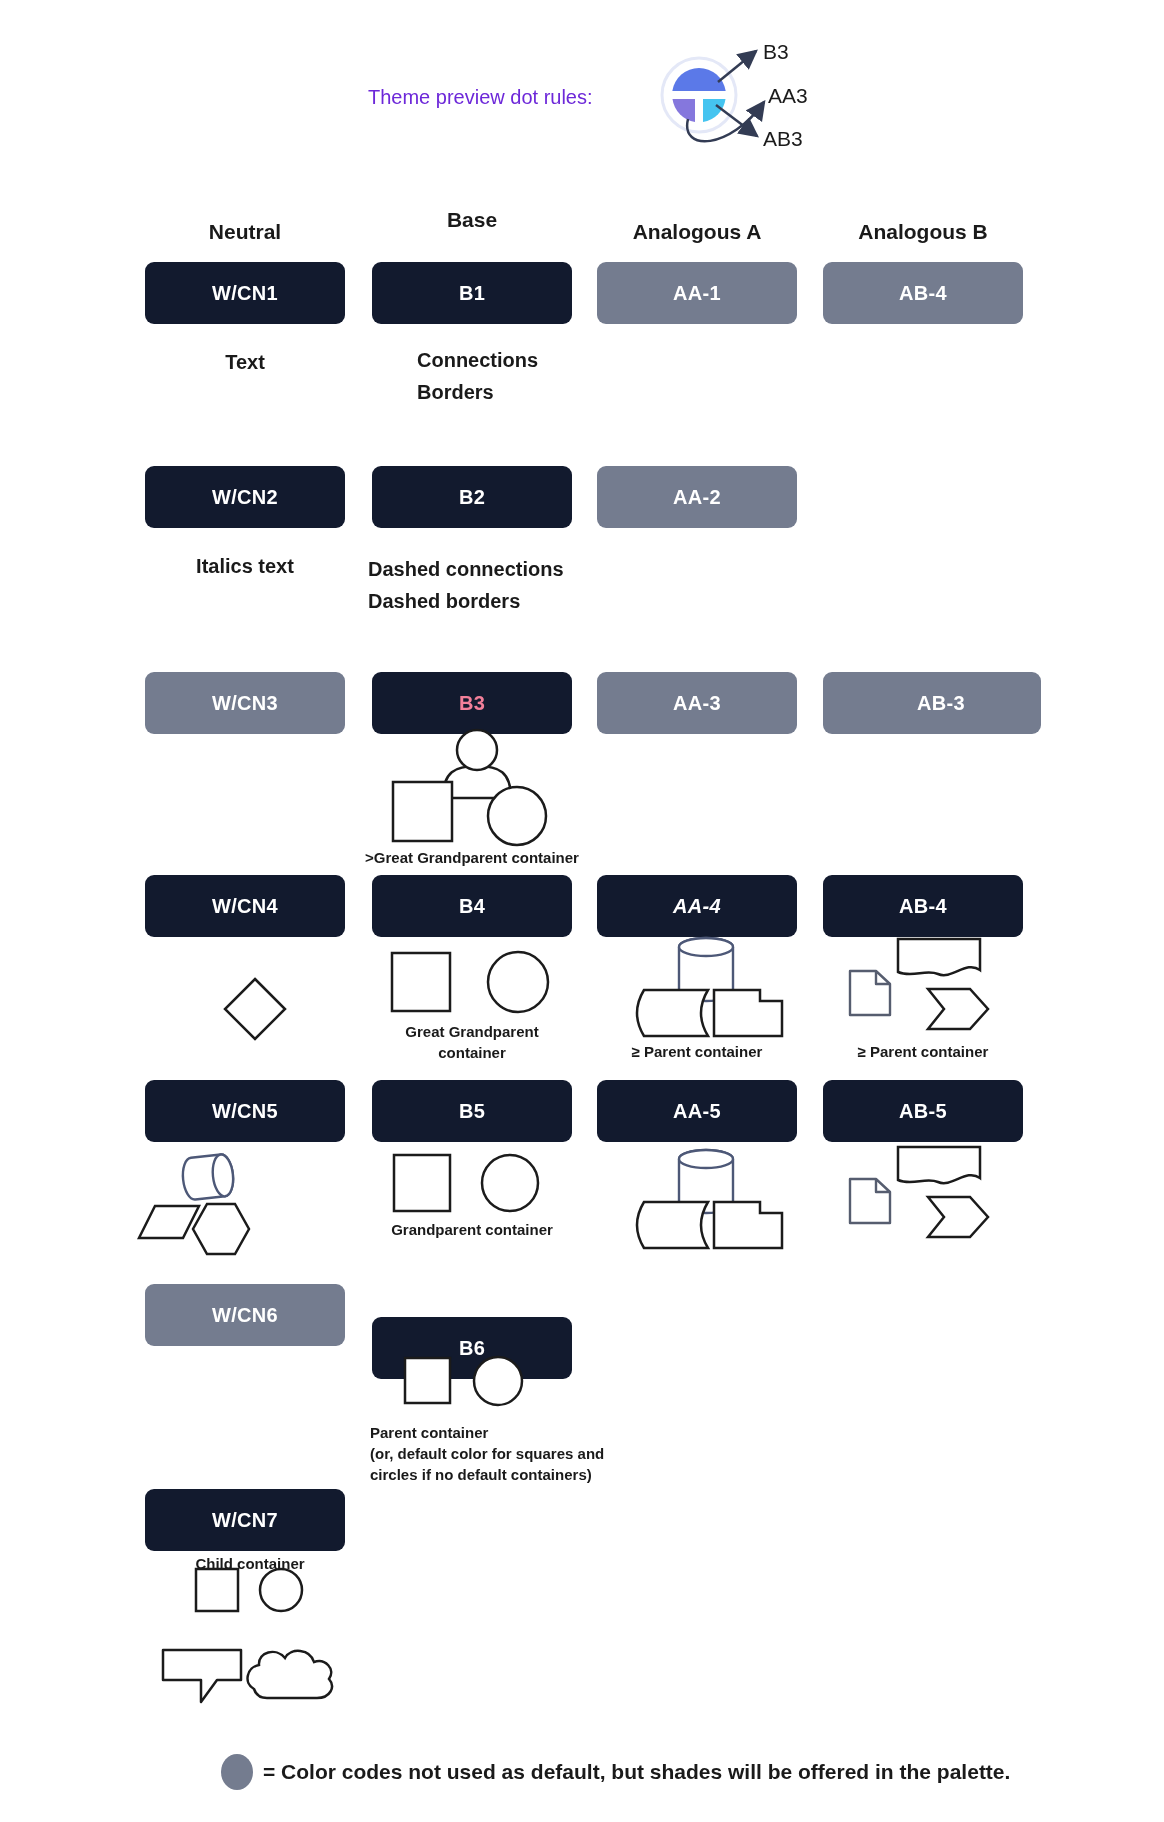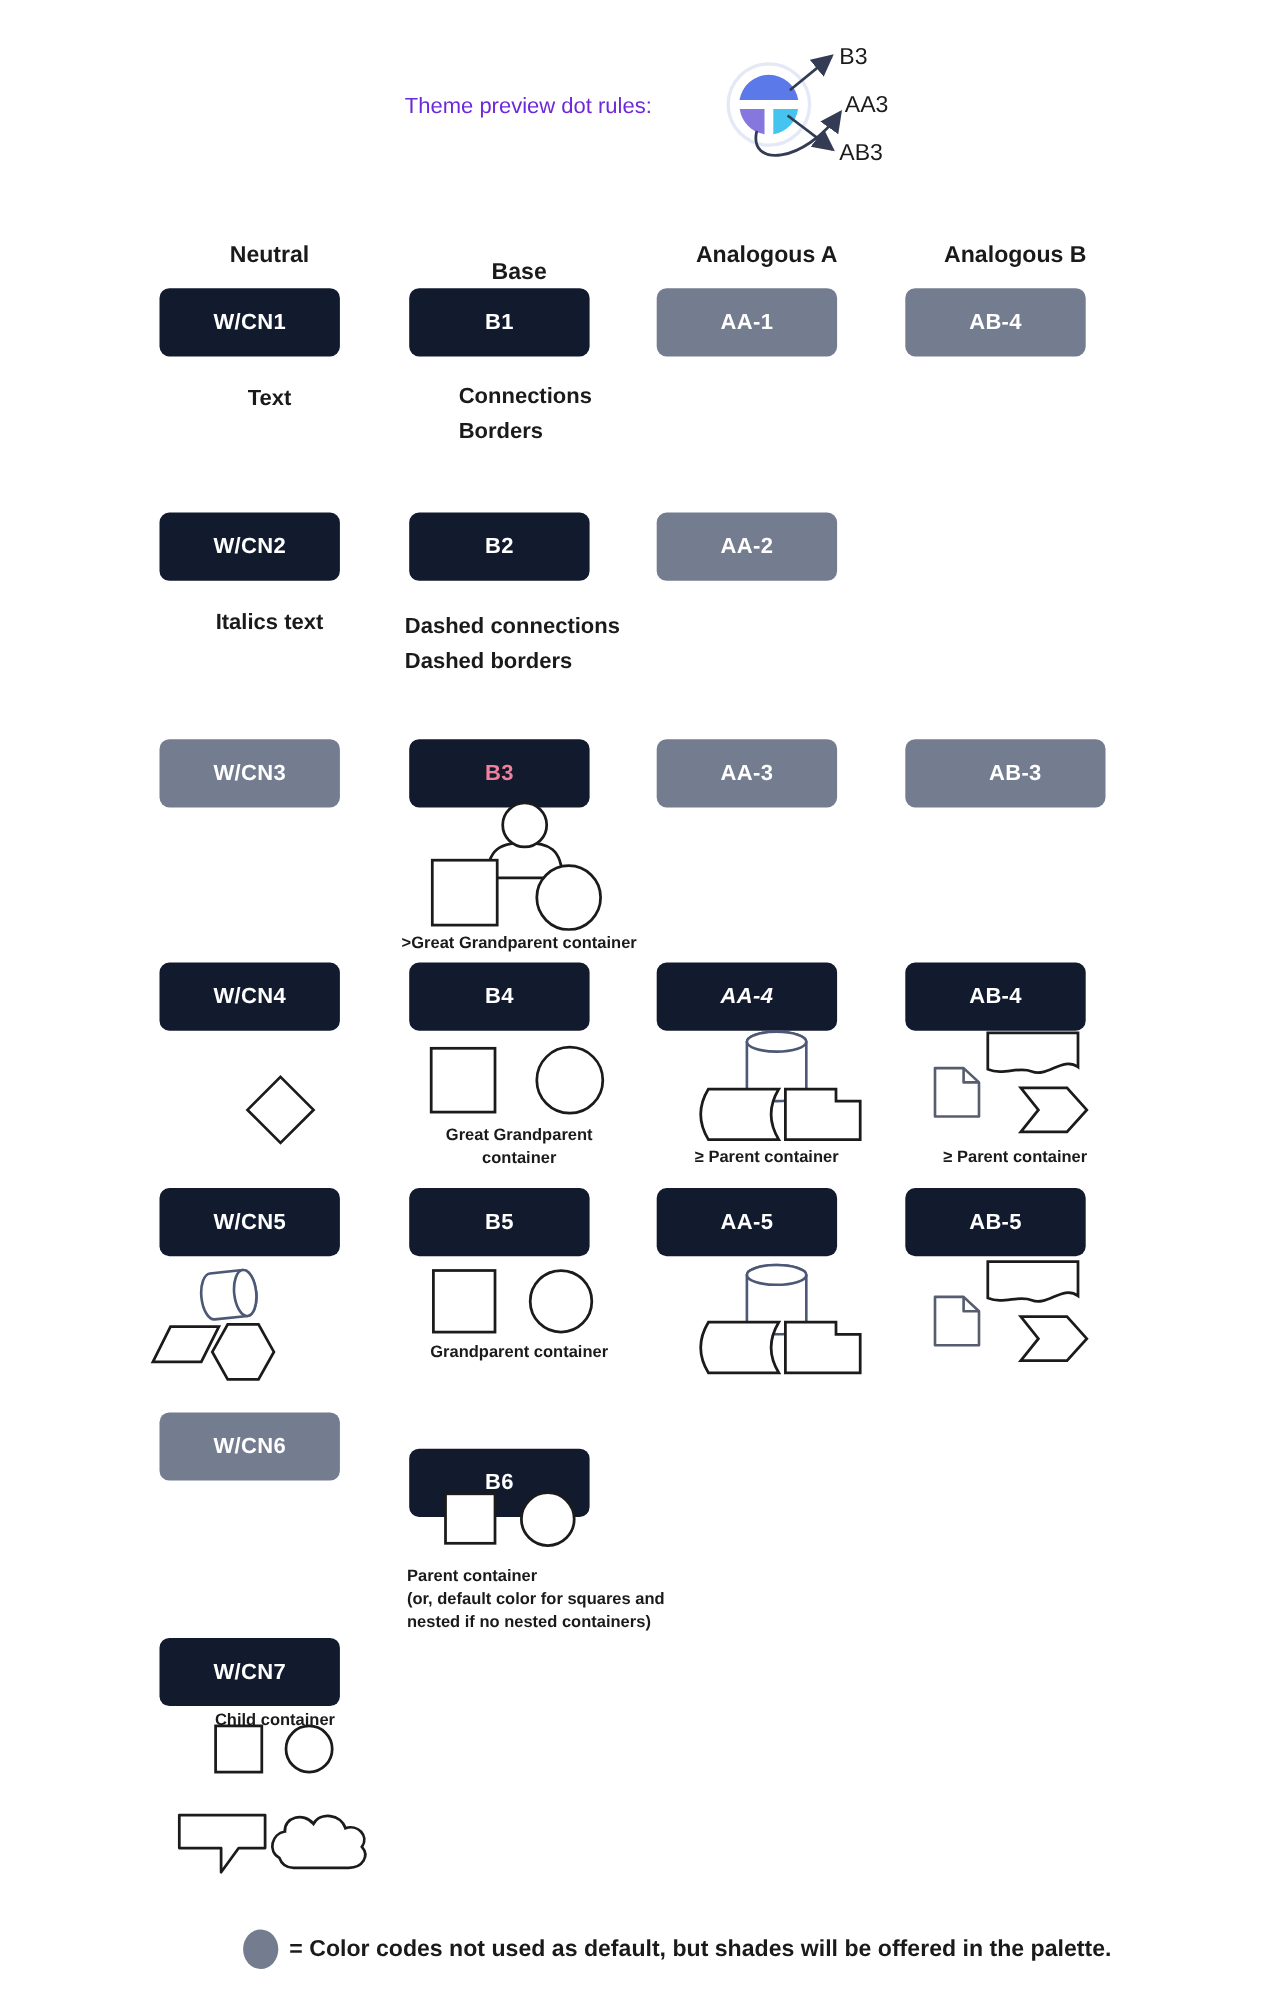--- a/index.html
+++ b/index.html
@@ -7,21 +7,21 @@
     --dot-blue:#5b79e8; --dot-purple:#8577dd; --dot-cyan:#45c4f0;
     --ink:#1a1a1a; --arrow:#333c54; --shape:#1b1b1b; --cyl:#4d5877; --doc:#565d6f;
   }
   html,body{margin:0;padding:0;background:#fff;}
   #canvas{position:relative;width:1164px;height:1822px;background:#ffffff;overflow:hidden;
           font-family:"Liberation Sans",sans-serif;color:var(--ink);}
   .abs{position:absolute;}
   .title{font-size:20px;font-weight:400;color:#6d28d9;}
   .dot-label{font-size:21px;font-weight:400;color:#1b1b1b;}
   .col-header{width:200px;text-align:center;font-size:21px;font-weight:bold;}
-  .swatch{position:absolute;width:164px;height:62px;border-radius:9px;
+  .swatch{position:absolute;width:200px;height:62px;border-radius:9px;
           display:flex;align-items:center;justify-content:center;
           color:#fff;font-size:20px;font-weight:bold;letter-spacing:.3px;}
   .swatch.dark{background:var(--dark);}
   .swatch.gray{background:var(--gray);}
   .swatch.pink-text{color:var(--pink);}
   .lbl{font-weight:bold;color:var(--ink);}
   .lbl-lg{font-size:20px;line-height:32px;}
   .lbl-sm{font-size:15px;line-height:21px;}
   .centered{width:200px;text-align:center;}
   .wide-center{width:240px;text-align:center;}
@@ -47,21 +47,21 @@
     <path d="M 123,79 L 145.5,79 A 27 27 0 0 1 123,102 Z" fill="#45c4f0"></path>
     <line x1="138" y1="62" x2="176" y2="31" stroke="#333c54" stroke-width="2.5" marker-end="url(#ah)"></line>
     <line x1="136" y1="85" x2="177" y2="116" stroke="#333c54" stroke-width="2.5" marker-end="url(#ah)"></line>
     <path d="M 108,99 C 100,132 150,130 184,82" fill="none" stroke="#333c54" stroke-width="2.5" marker-end="url(#ah)"></path>
   </svg>
   <div class="abs dot-label" style="left:763px;top:40px;">B3</div>
   <div class="abs dot-label" style="left:768px;top:84px;">AA3</div>
   <div class="abs dot-label" style="left:763px;top:127px;">AB3</div>
 
   <div class="abs col-header" style="left:145px;top:220px;">Neutral</div>
-  <div class="abs col-header" style="left:372px;top:236px;">Base</div>
+  <div class="abs col-header" style="left:372px;top:208px;">Base</div>
   <div class="abs col-header" style="left:597px;top:220px;">Analogous A</div>
   <div class="abs col-header" style="left:823px;top:220px;">Analogous B</div>
 
   <div class="swatch dark" style="left:145px;top:262px;">W/CN1</div>
   <div class="swatch dark" style="left:372px;top:262px;">B1</div>
   <div class="swatch gray" style="left:597px;top:262px;">AA-1</div>
   <div class="swatch gray" style="left:823px;top:262px;">AB-4</div>
   <div class="abs lbl lbl-lg centered" style="left:145px;top:346px;">Text</div>
   <div class="abs lbl lbl-lg" style="left:417px;top:344px;">
     <div>Connections</div>
@@ -162,21 +162,21 @@
   <div class="swatch gray" style="left:145px;top:1284px;">W/CN6</div>
   <div class="swatch dark" style="left:372px;top:1317px;">B6</div>
 
   <svg class="abs" style="left:400px;top:1355px;" width="130" height="54" viewBox="0 0 130 54">
     <rect x="5" y="3" width="45" height="45" fill="#fff" stroke="#1b1b1b" stroke-width="2.5"></rect>
     <circle cx="98" cy="26" r="24" fill="#fff" stroke="#1b1b1b" stroke-width="2.5"></circle>
   </svg>
   <div class="abs lbl lbl-sm" style="left:370px;top:1422px;">
     <div>Parent container</div>
     <div>(or, default color for squares and</div>
-    <div>nested if no nested containers)</div>
+    <div>circles if no default containers)</div>
   </div>
 
   <div class="swatch dark" style="left:145px;top:1489px;">W/CN7</div>
   <div class="abs lbl lbl-sm centered" style="left:150px;top:1553px;">Child container</div>
 
   <svg class="abs" style="left:190px;top:1566px;" width="120" height="48" viewBox="0 0 120 48">
     <rect x="6" y="3" width="42" height="42" fill="#fff" stroke="#1b1b1b" stroke-width="2.5"></rect>
     <circle cx="91" cy="24" r="21" fill="#fff" stroke="#1b1b1b" stroke-width="2.5"></circle>
   </svg>
 

